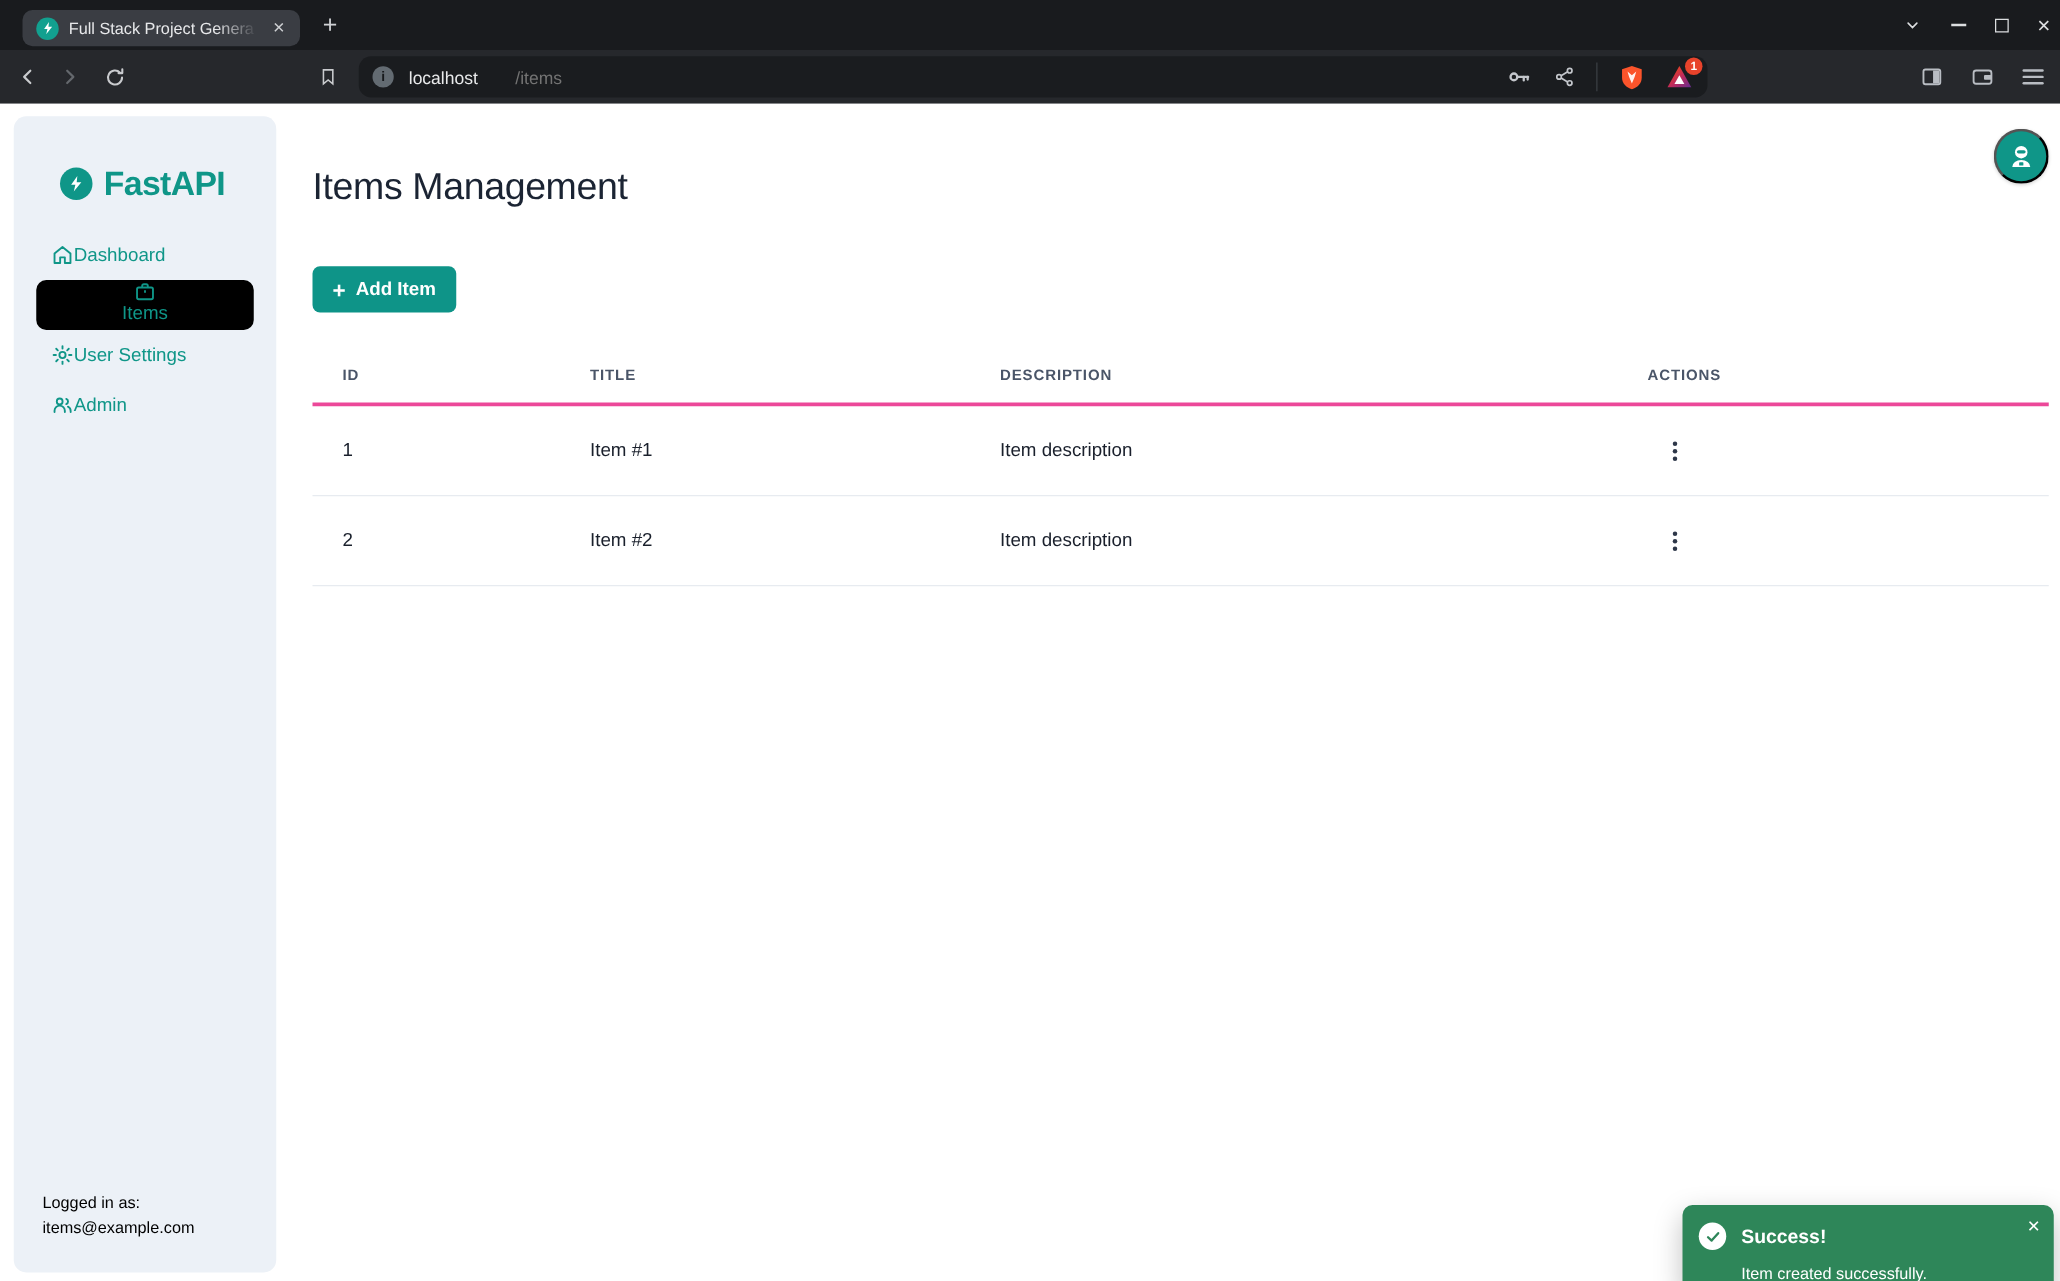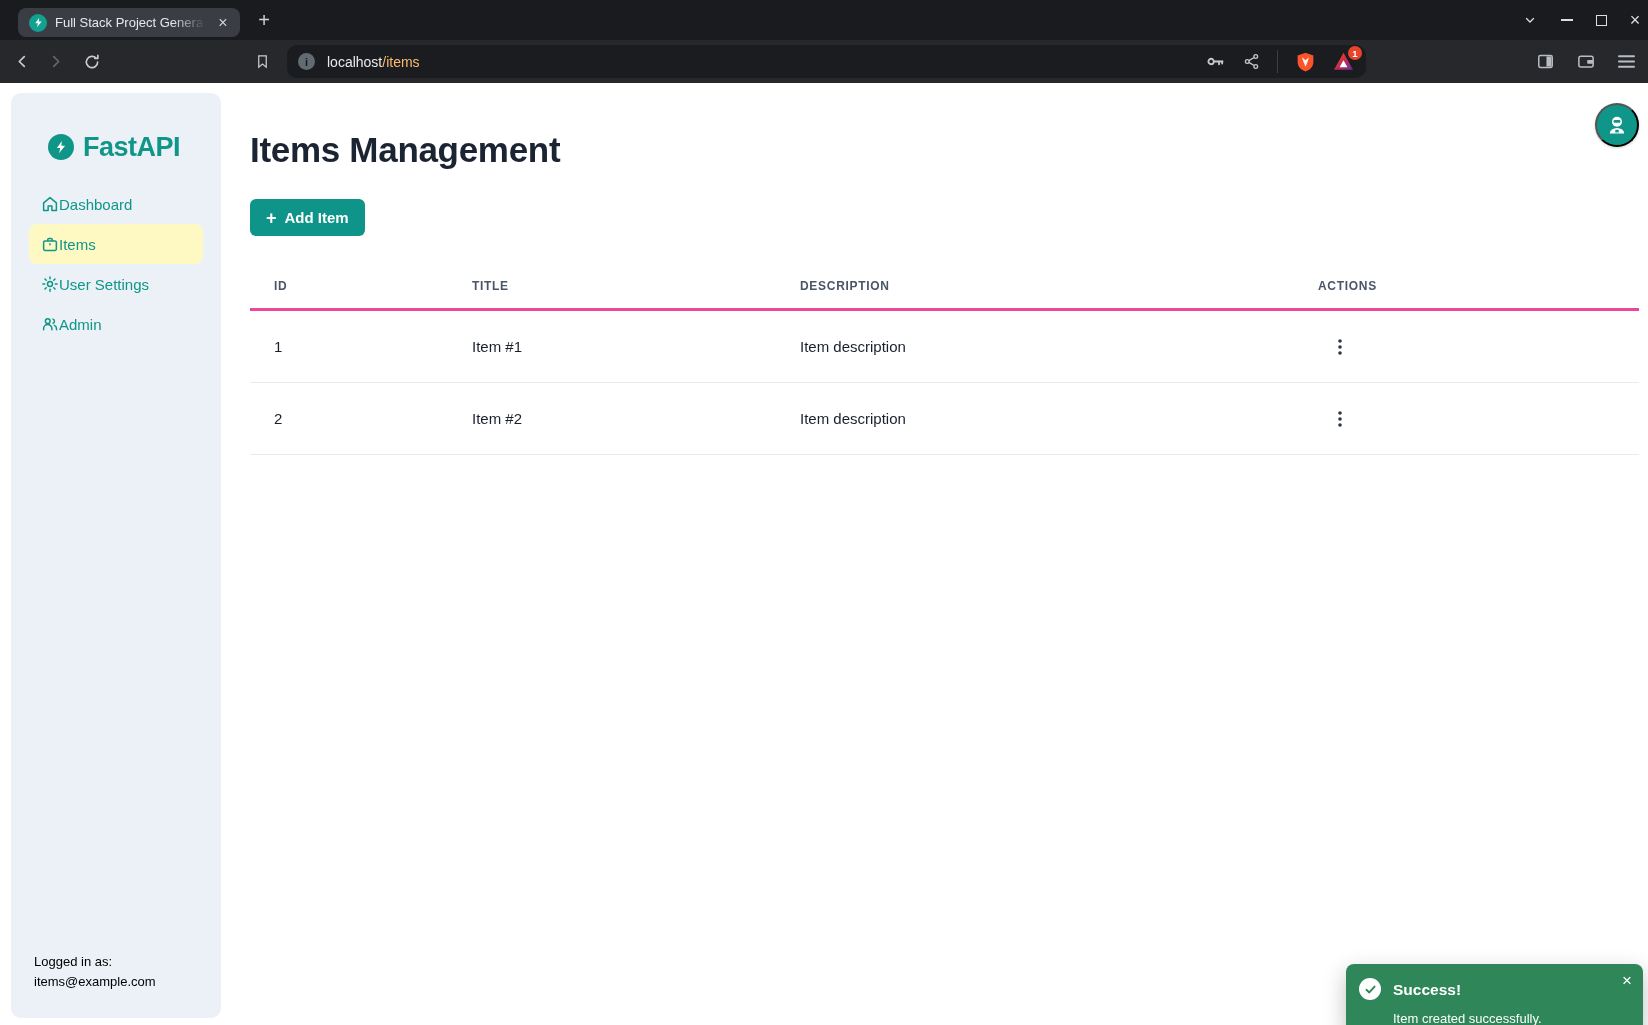--- a/index.html
+++ b/index.html
@@ -33,21 +33,21 @@
   .navbtn { width:24px; height:24px; display:flex; align-items:center; justify-content:center; cursor:pointer; }
   .bookmark-btn { position:absolute; left:250px; top:9px; width:24px; height:24px;
                   display:flex; align-items:center; justify-content:center; cursor:pointer; }
   .urlbar { position:absolute; left:287px; top:5px; width:1079px; height:33px;
             background:#1a1c1f; border-radius:10px; display:flex; align-items:center; }
   .info-ic { width:17px; height:17px; border-radius:50%; background:#636b72; color:#17191c;
              font-size:11px; font-weight:bold; display:flex; align-items:center;
              justify-content:center; margin-left:11px; cursor:pointer; }
   .url-text { margin-left:12px; font-size:14px; }
   .url-host { color:#e9eaeb; }
-  .url-path { color:#fdba74; }
+  .url-path { color:#737373;margin-left:30px; }
   .urlbar-right { margin-left:auto; display:flex; align-items:center; gap:17px; margin-right:12px; }
   .ubtn { display:flex; align-items:center; justify-content:center; cursor:pointer; position:relative; }
   .udivider { width:1px; height:23px; background:#3b3f44; }
   .badge { position:absolute; top:-6px; right:-8px; min-width:14px; height:14px; padding:0 3px;
            background:#e8432b; border-radius:8px; color:#fff; font-size:9.5px; font-weight:bold;
            display:flex; align-items:center; justify-content:center; }
   .toolbar-right { position:absolute; right:12px; top:0; height:43px; display:flex;
                    align-items:center; gap:21px; }
 
   
@@ -55,28 +55,28 @@
 
   .sidebar { position:absolute; left:11px; top:10px; width:210px; height:925px;
              background:#ecf1f7; border-radius:10px; padding:40px 18px 0; }
   .logo-row { display:flex; align-items:center; gap:9px; margin-left:19px;
               margin-bottom:23px; height:28px; }
   .logo-circle { width:26px; height:26px; border-radius:50%; background:#0f9688;
                  display:flex; align-items:center; justify-content:center; flex:none; }
   .logo-text { font-size:27px; font-weight:bold; color:#0f9688; letter-spacing:-0.5px; }
   .nav-item { height:40px; border-radius:8px; display:flex; align-items:center; 
               padding:0 12px; color:#0f9688; font-size:15px; cursor:pointer; }
-  .nav-item.active { background:#fef9c3; }
+  .nav-item.active { background:#000000;flex-direction:column; }
   .nav-item svg { flex:none; }
   .sidebar-footer { position:absolute; left:23px; bottom:26px; font-size:13px;
                     color:#000000; line-height:20px; }
 
   .main { margin-left:221px; padding:52px 9px 0 29px; height:100%; }
-  .page-title { font-size:35px; line-height:30px; font-weight:700; color:#1b2433;
-                letter-spacing:-0.3px; margin-bottom:34px; }
+  .page-title { font-size:30px; line-height:30px; font-weight:400; color:#1b2433;
+                letter-spacing:-0.3px; margin-bottom:48px; }
   .add-btn { display:inline-flex; align-items:center; gap:8px; height:37px; padding:0 16px;
              background:#0e9488; color:#fff; border:none; border-radius:6px;
              font-size:15px; font-weight:bold; font-family:inherit; cursor:pointer; }
   .add-plus { font-size:18px; font-weight:bold; line-height:18px; }
   .avatar-btn { position:absolute; right:9px; top:20px; width:44px; height:44px;
                 border-radius:50%; background:#0f9688; display:flex; align-items:center;
                 justify-content:center; cursor:pointer; box-shadow:0 1px 3px rgba(0,0,0,.18); }
 
   .items-table { margin-top:27px; width:1389px; }
   .thead, .trow { display:flex; align-items:center; }

